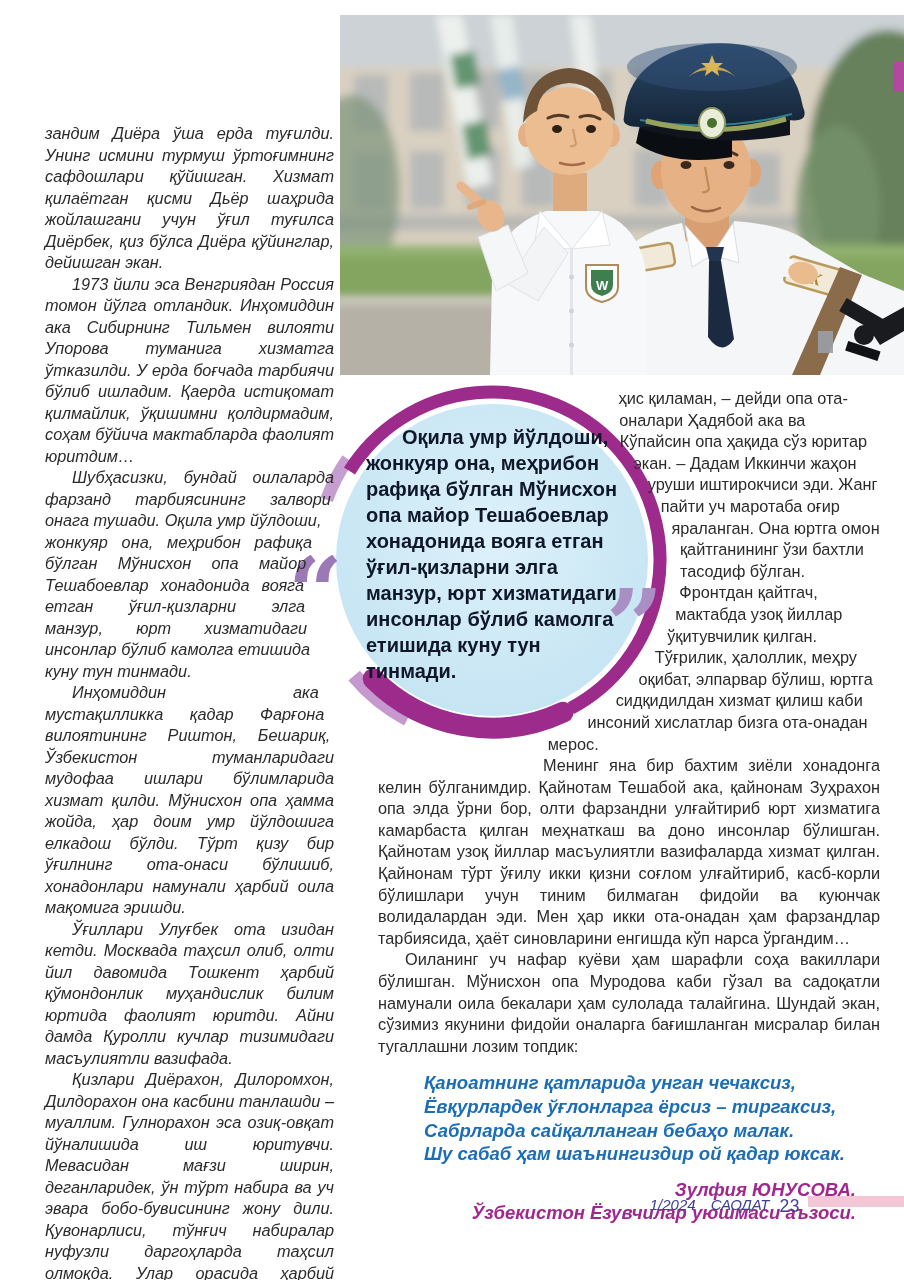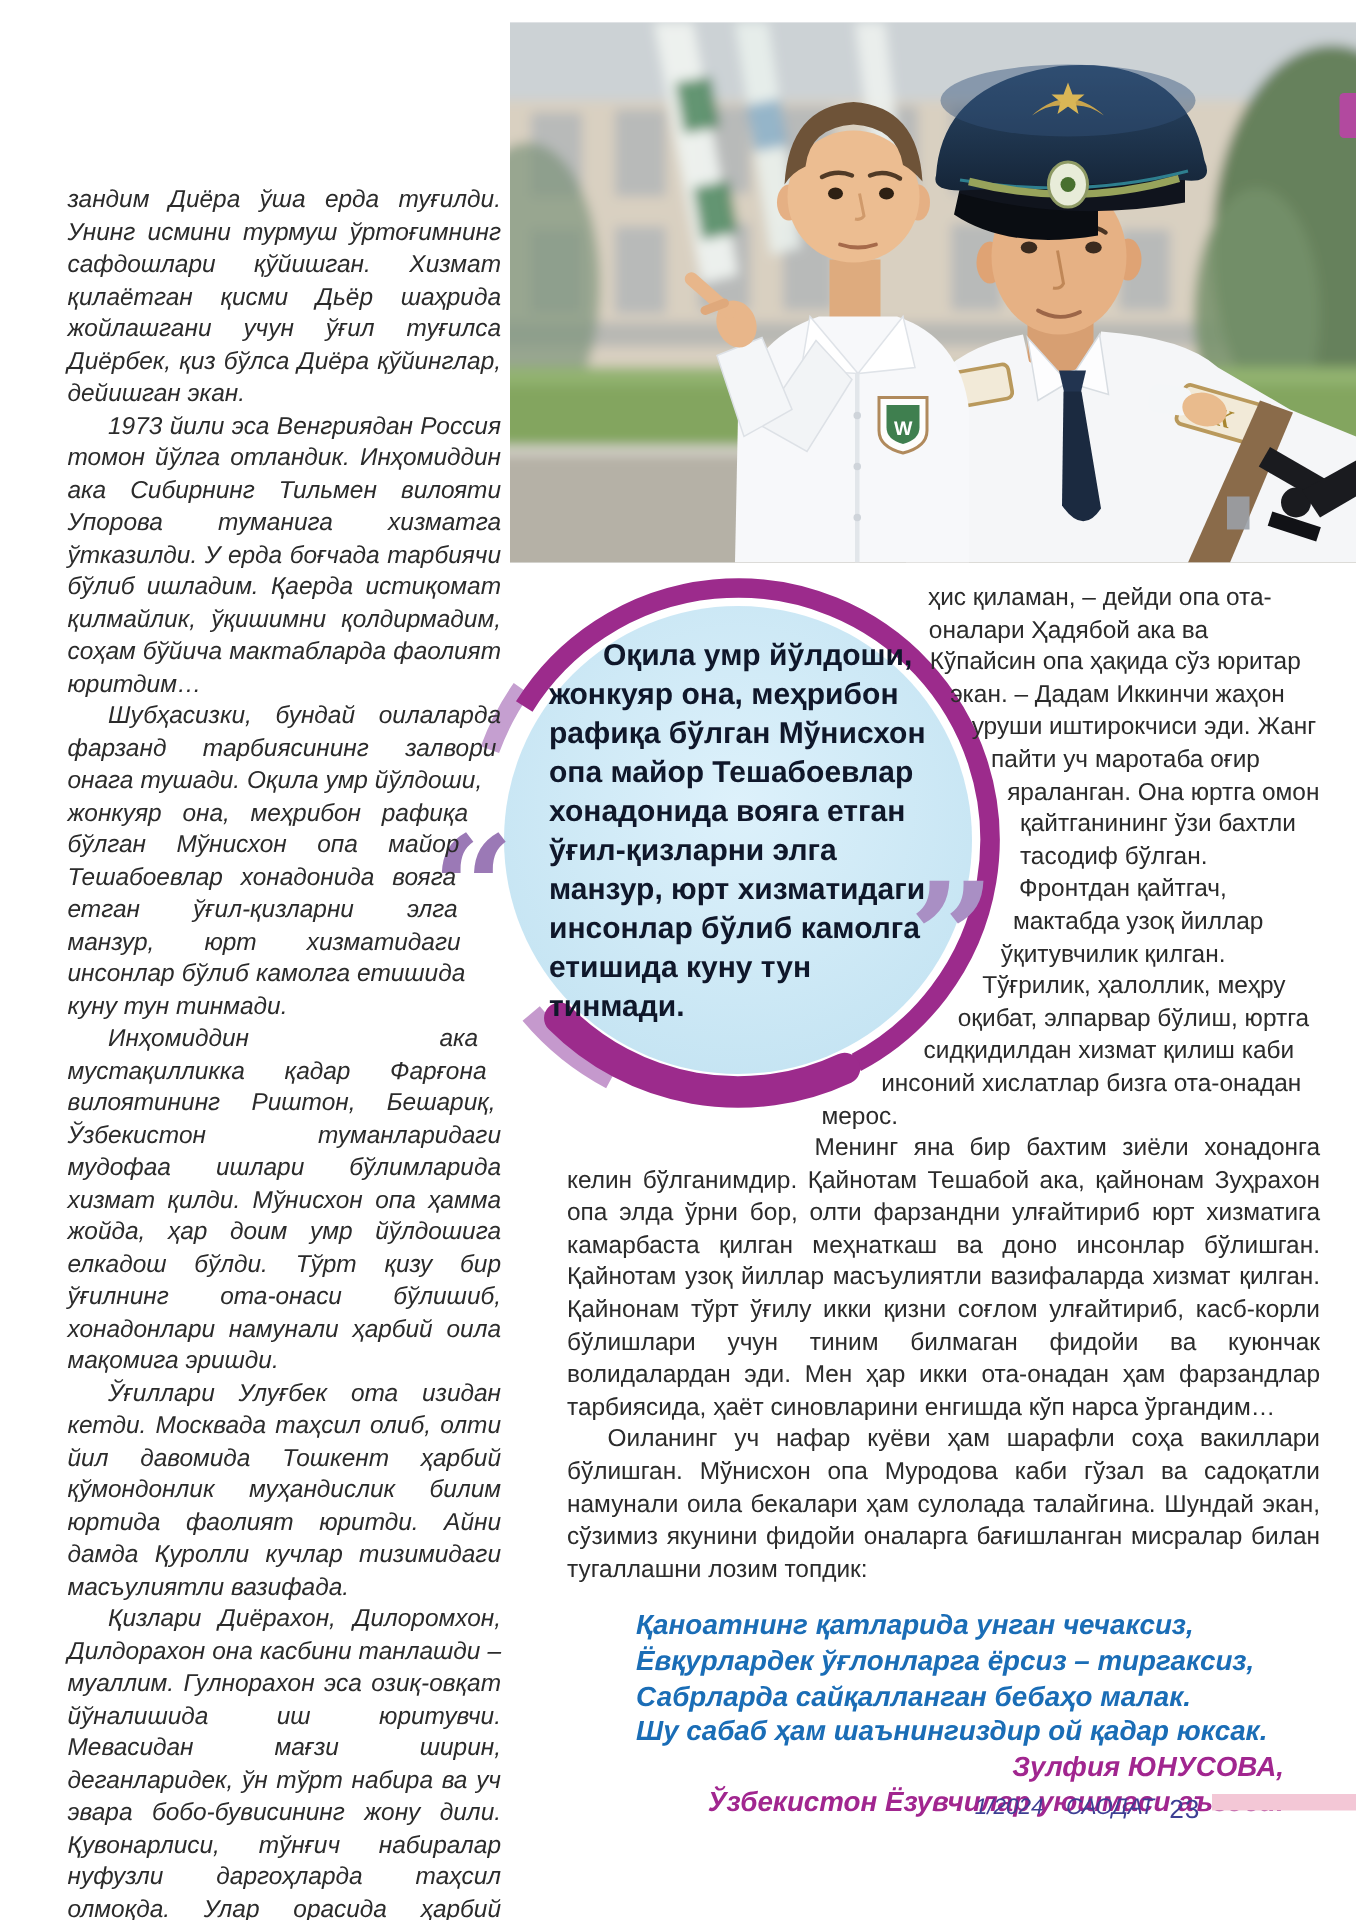--- a/index.html
+++ b/index.html
@@ -30,21 +30,21 @@
   .colR{position:absolute;left:378px;top:388px;width:502px;
         font-size:16.3px;line-height:21.6px;text-align:justify;}
   .wrapR{float:left;width:302px;height:372px;shape-margin:6px;
          shape-outside:polygon(0px 0px,234px 0px,236px 70px,258px 100px,282px 140px,296px 172px,295px 205px,280px 245px,252px 282px,222px 308px,190px 330px,140px 352px,128px 372px,0px 372px);}
   .colR p{margin:0;text-indent:27px;}
   .colR p.lead{text-align:left;text-indent:0;}
 
   .poem{margin:14px 0 0 46px;text-align:left;text-indent:0;
         font-style:italic;font-weight:700;font-size:18.5px;line-height:23.6px;color:#1a6db6;}
   .poem div{text-indent:0;}
-  .signature{margin-top:0;padding-right:24px;text-align:right;
+  .signature{margin-top:12px;padding-right:24px;text-align:right;
              font-style:italic;font-weight:700;font-size:18.5px;line-height:23px;color:#a1268f;}
 
   
   .footer{position:absolute;top:1196px;right:0;height:24px;display:flex;align-items:flex-start;color:#3d3f93;}
   .footer .issue{font-style:italic;font-size:15px;}
   .footer .mag{font-style:italic;font-size:15px;margin-left:15px;}
   .footer .pagenum{font-size:17.5px;margin-left:10px;letter-spacing:.5px;}
   .footer .bar{width:96px;height:11px;background:#f3c7d6;margin-left:8px;}
 </style>
 </head>

